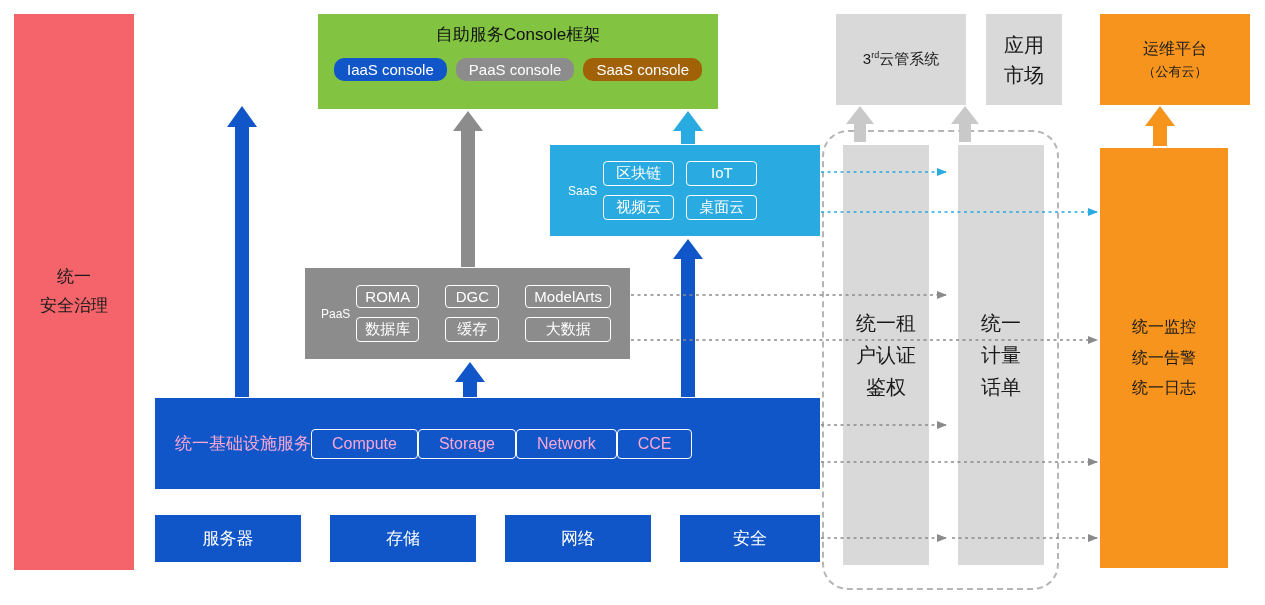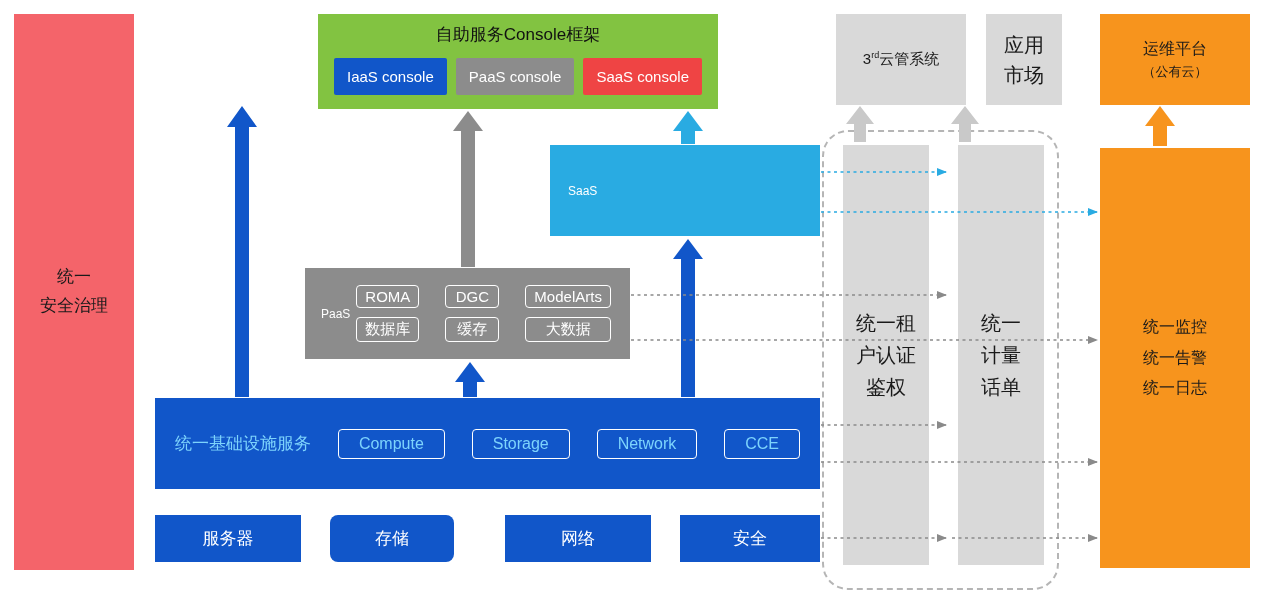--- a/index.html
+++ b/index.html
@@ -11,60 +11,60 @@
   .preline { white-space:pre-line; text-align:center; }
 
   
   .red-bar { left:14px; top:14px; width:120px; height:556px; background:#F4646A; font-size:17px; line-height:1.7; }
 
   
   .api-box { left:155px; top:14px; width:150px; height:91px; background:#E4F1DC; font-size:17px; }
   .console-frame { left:318px; top:14px; width:400px; height:95px; background:#82C341; }
   .console-title { padding-top:9px; text-align:center; font-size:17px; color:#111; }
   .console-btns { display:flex; justify-content:space-between; padding:12px 16px 0 16px; }
-  .console-btn { color:#fff; font-size:15px; padding:10px 13px; border-radius:2px; }
+  .console-btn { color:#fff; font-size:15px; padding:3px 13px; border-radius:10px; }
   .btn-iaas { background:#1156C9; }
   .btn-paas { background:#8C8C8C; }
-  .btn-saas { background:#ef4444; }
+  .btn-saas { background:#a16207; }
   .third-box { left:836px; top:14px; width:130px; height:91px; background:#D9D9D9; font-size:15px; }
   sup { font-size:9px; vertical-align:super; line-height:0; }
   .market-box { left:986px; top:14px; width:76px; height:91px; background:#D9D9D9; font-size:20px; line-height:1.5; }
   .om-box { left:1100px; top:14px; width:150px; height:91px; background:#F7941D; flex-direction:column; }
   .om-line1 { font-size:16px; }
   .om-line2 { font-size:13px; margin-top:3px; }
 
   
   .saas-box { left:550px; top:145px; width:270px; height:91px; background:#29ABE2; color:#fff;
               display:flex; align-items:center; padding:0 12px 0 18px; }
   .layer-label { font-size:12px; margin-right:6px; }
   .saas-grid { display:grid; grid-template-columns:auto auto; gap:9px 12px; }
   .chip { border:1.5px solid #fff; border-radius:4px; color:#fff; font-size:15px;
           padding:2px 12px; text-align:center; min-width:60px; }
   .paas-box { left:305px; top:268px; width:325px; height:91px; background:#8C8C8C; color:#fff;
               display:flex; align-items:center; padding:0 10px 0 16px; }
   .paas-grid { display:grid; grid-template-columns:auto auto auto; gap:9px 26px; }
   .paas-grid .chip { padding:2px 8px; min-width:54px; }
-  .iaas-box { left:155px; top:398px; width:665px; height:91px; background:#1156C9; color:#7dd3fc;
-              display:flex; align-items:center; justify-content:space-between; padding:0 20px; }
+  .iaas-box { left:155px; top:398px; width:665px; height:91px; background:#1156C9; color:#f9a8d4;
+              display:flex; align-items:center; padding:0 20px; }
   .iaas-label { font-size:17px; }
   .iaas-chip { border:1.5px solid #fff; border-radius:4px; font-size:16px; padding:5px 20px; text-align:center; }
 
   
   .bottom-box { top:515px; height:47px; background:#1156C9; color:#fff; font-size:17px; }
   .bb0 { left:155px; width:146px; }
-  .bb1 { left:330px; width:124px;border-radius:8px; }
+  .bb1 { left:330px; width:146px; }
   .bb2 { left:505px; width:146px; }
   .bb3 { left:680px; width:140px; }
 
   
   .dashed-frame { left:822px; top:130px; width:237px; height:460px; border:2px dashed #B5B5B5; border-radius:26px; }
   .vbar { top:145px; width:86px; height:420px; background:#D9D9D9; font-size:20px; line-height:1.6; }
   .vbar1 { left:843px; }
   .vbar2 { left:958px; }
-  .orange-bar { left:1100px; top:148px; width:150px; height:420px; background:#F7941D; font-size:16px; line-height:1.9; }
+  .orange-bar { left:1100px; top:148px; width:128px; height:420px; background:#F7941D; font-size:16px; line-height:1.9; }
 
   .overlay { position:absolute; left:0; top:0; width:1265px; height:605px; pointer-events:none; }
 </style>
 </head>
 <body>
 
 <div class="canvas">
 
   <div class="abs red-bar center preline">统一
 安全治理</div>
@@ -88,20 +88,26 @@
   <div class="abs market-box center preline">应用
 市场</div>
 
   <div class="abs om-box center">
     <div class="om-line1">运维平台</div>
     <div class="om-line2">（公有云）</div>
   </div>
 
   <div class="abs saas-box">
     <span class="layer-label">SaaS</span>
+    <div class="saas-grid">
+      <span class="chip">区块链</span>
+      <span class="chip">IoT</span>
+      <span class="chip">视频云</span>
+      <span class="chip">桌面云</span>
+    </div>
   </div>
 
   <div class="abs paas-box">
     <span class="layer-label">PaaS</span>
     <div class="paas-grid">
       <span class="chip">ROMA</span>
       <span class="chip">DGC</span>
       <span class="chip">ModelArts</span>
       <span class="chip">数据库</span>
       <span class="chip">缓存</span>

